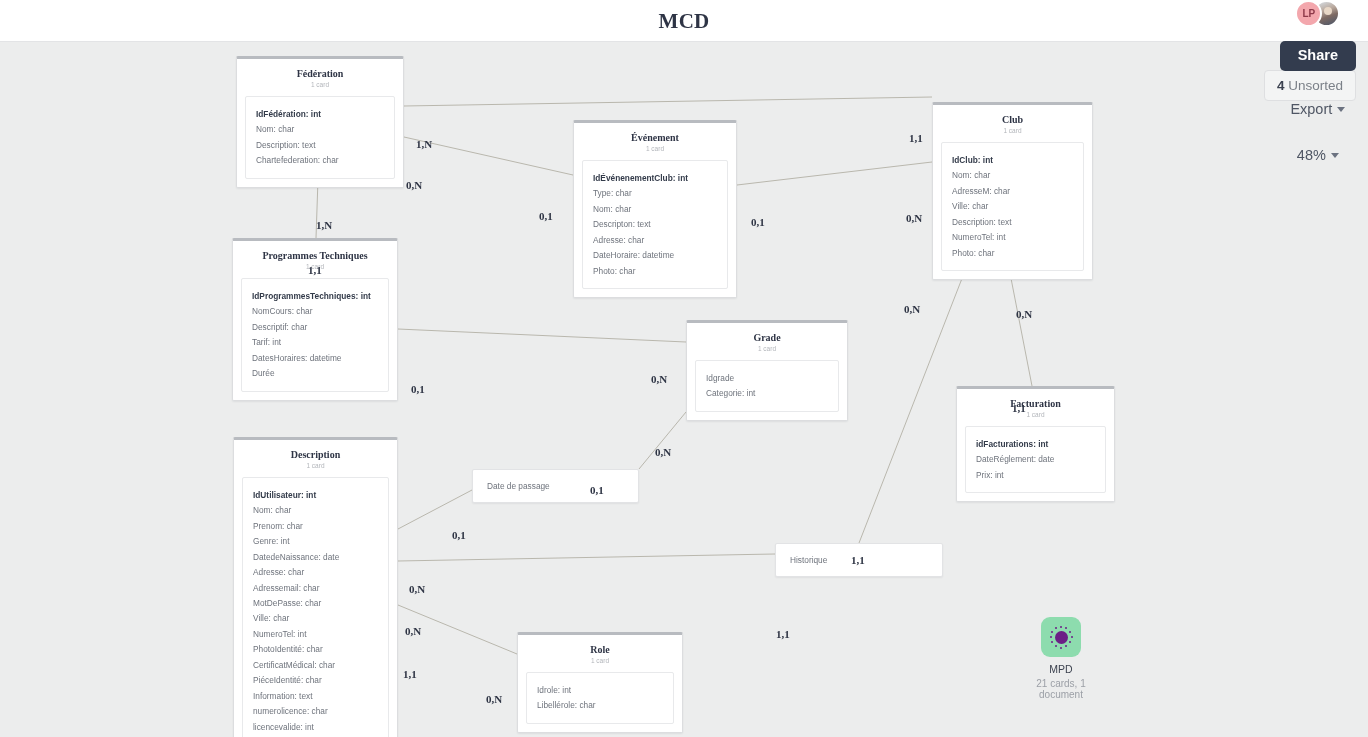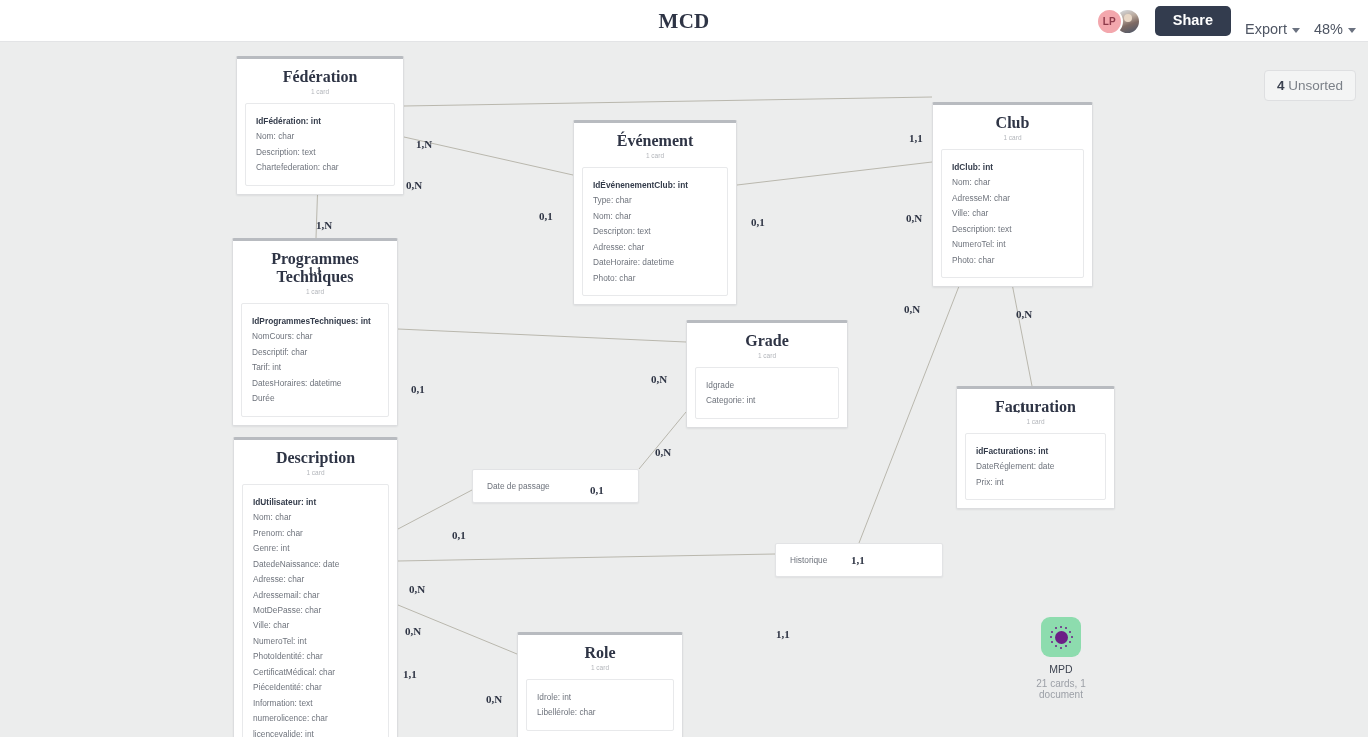--- a/index.html
+++ b/index.html
@@ -25,21 +25,21 @@
     text-align: center;
     font-family: "Liberation Serif", serif;
     font-weight: bold;
     font-size: 21px;
     color: #2e3445;
     letter-spacing: .2px;
   }
   #header-right {
     position: absolute; right: 12px; top: 0;
     height: 42px;
-    display: flex; align-items: center; gap: 14px;
+    display: flex; align-items: center; gap: 14px; flex-direction: column;
   }
   .avatars { display: flex; align-items: center; position: relative; height: 28px; }
   .avatar {
     width: 27px; height: 27px; border-radius: 50%;
     border: 2px solid #fff;
     display: flex; align-items: center; justify-content: center;
     font-size: 10px; font-weight: bold; color: #8e3a4a;
     overflow: hidden;
   }
   .avatar.a1 { background: #f3a7ad; z-index: 2; }
@@ -86,21 +86,21 @@
     border: 1px solid #dcdddf;
     border-top: 3px solid #b8bbc0;
     border-radius: 2px;
     box-shadow: 0 1px 2px rgba(20,25,40,.07);
     z-index: 10;
   }
   .ent-title {
     text-align: center;
     font-family: "Liberation Serif", serif;
     font-weight: bold;
-    font-size: 16px;
+    font-size: 10px;
     color: #2e3445;
     padding-top: 9px;
   }
   .ent-sub {
     text-align: center;
     font-size: 6.5px;
     color: #b2b5ba;
     padding-top: 2px;
     padding-bottom: 8px;
   }

